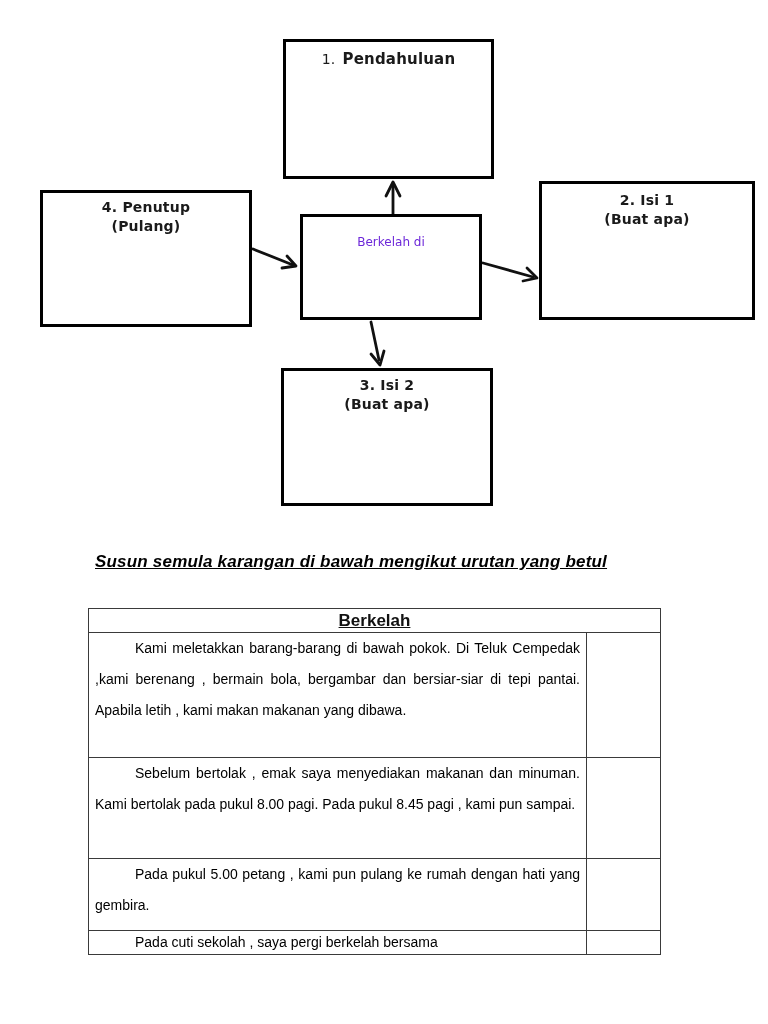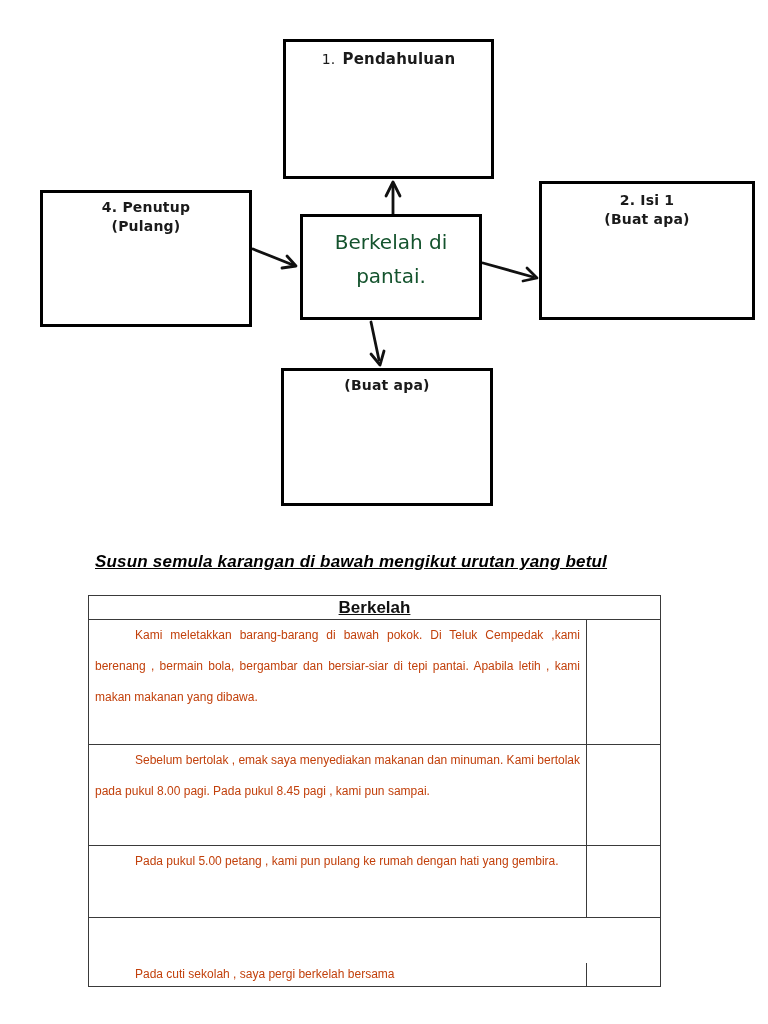--- a/index.html
+++ b/index.html
@@ -24,59 +24,59 @@
     font-family: "DejaVu Sans", sans-serif;
   }
   .dlabel { font-size: 14px; font-weight: bold; line-height: 19px; letter-spacing: .2px; color: #1a1a1a; }
   .box-top    { left: 283px; top: 39px;  width: 211px; height: 140px; padding-top: 8px; }
   .box-top .dlabel { font-size: 15px; }
   .box-top .num { font-weight: normal; font-size: 14px; margin-right: 7px; }
   .box-left   { left: 40px;  top: 190px; width: 212px; height: 137px; padding-top: 5px; }
   .box-right  { left: 539px; top: 181px; width: 216px; height: 139px; padding-top: 7px; }
   .box-bottom { left: 281px; top: 368px; width: 212px; height: 138px; padding-top: 5px; }
   .box-center { left: 300px; top: 214px; width: 182px; height: 106px; padding-top: 8px; }
-  .box-center .ctext { font-size: 20px; line-height: 34px; color: #14532d; }
+  .box-center .ctext { font-size: 12px; line-height: 34px; color: #6d28d9; }
 
   
   .instruction {
     position: absolute; left: 95px; top: 552px; width: 600px;
     font-size: 17px; font-weight: bold; letter-spacing: .2px;
     text-decoration: underline;
     color: #000;
     font-style: italic;
   }
 
   
   .task-table {
-    position: absolute; left: 88px; top: 595px; width: 573px;
+    position: absolute; left: 88px; top: 608px; width: 573px;
     box-sizing: border-box;
     border: 1px solid #3a3a3a;
     background: #fff;
   }
   .t-title {
     height: 23px; line-height: 23px;
     border-bottom: 1px solid #3a3a3a;
     text-align: center;
     font-size: 17px; font-weight: bold;
     text-decoration: underline;
   }
   .t-row { display: flex; border-bottom: 1px solid #3a3a3a; }
   .t-row.row-4 { border-bottom: none; }
   .t-main { width: 498px; box-sizing: border-box; border-right: 1px solid #3a3a3a; overflow: hidden; }
   .t-ans  { flex: 1; }
   .t-main p {
     margin: 0; padding: 0 6px;
-    font-size: 12px; line-height: 31px;
+    font-size: 14px; line-height: 31px;
     text-align: justify; text-indent: 40px;
-    color: #c2410c;
+    color: #000000;
   }
   .row-1 { height: 124px; }
   .row-2 { height: 100px; justify-content: space-between; }
   .row-3 { height: 71px; }
-  .row-4 { height: 23px; margin-top: 45px; }
+  .row-4 { height: 23px; }
   .row-4 p { line-height: 23px; }
 </style>
 </head>
 <body>
 
 <div class="page">
 
   <div class="diagram">
 
     <svg class="arrows" width="768" height="540" viewBox="0 0 768 540">
@@ -104,29 +104,29 @@
       <div class="dlabel"><span class="num">1.</span><span>Pendahuluan</span></div>
     </div>
 
     <div class="dbox box-left">
       <div class="dlabel">4. Penutup</div>
       <div class="dlabel">(Pulang)</div>
     </div>
 
     <div class="dbox box-center">
       <div class="ctext">Berkelah di</div>
-      <div class="ctext">pantai.</div>
     </div>
 
     <div class="dbox box-right">
       <div class="dlabel">2. Isi 1</div>
       <div class="dlabel">(Buat apa)</div>
     </div>
 
     <div class="dbox box-bottom">
+      <div class="dlabel">3. Isi 2</div>
       <div class="dlabel">(Buat apa)</div>
     </div>
 
   </div>
 
   <div class="instruction">Susun semula karangan di bawah mengikut urutan yang betul</div>
 
   <div class="task-table">
     <div class="t-title">Berkelah</div>
 

